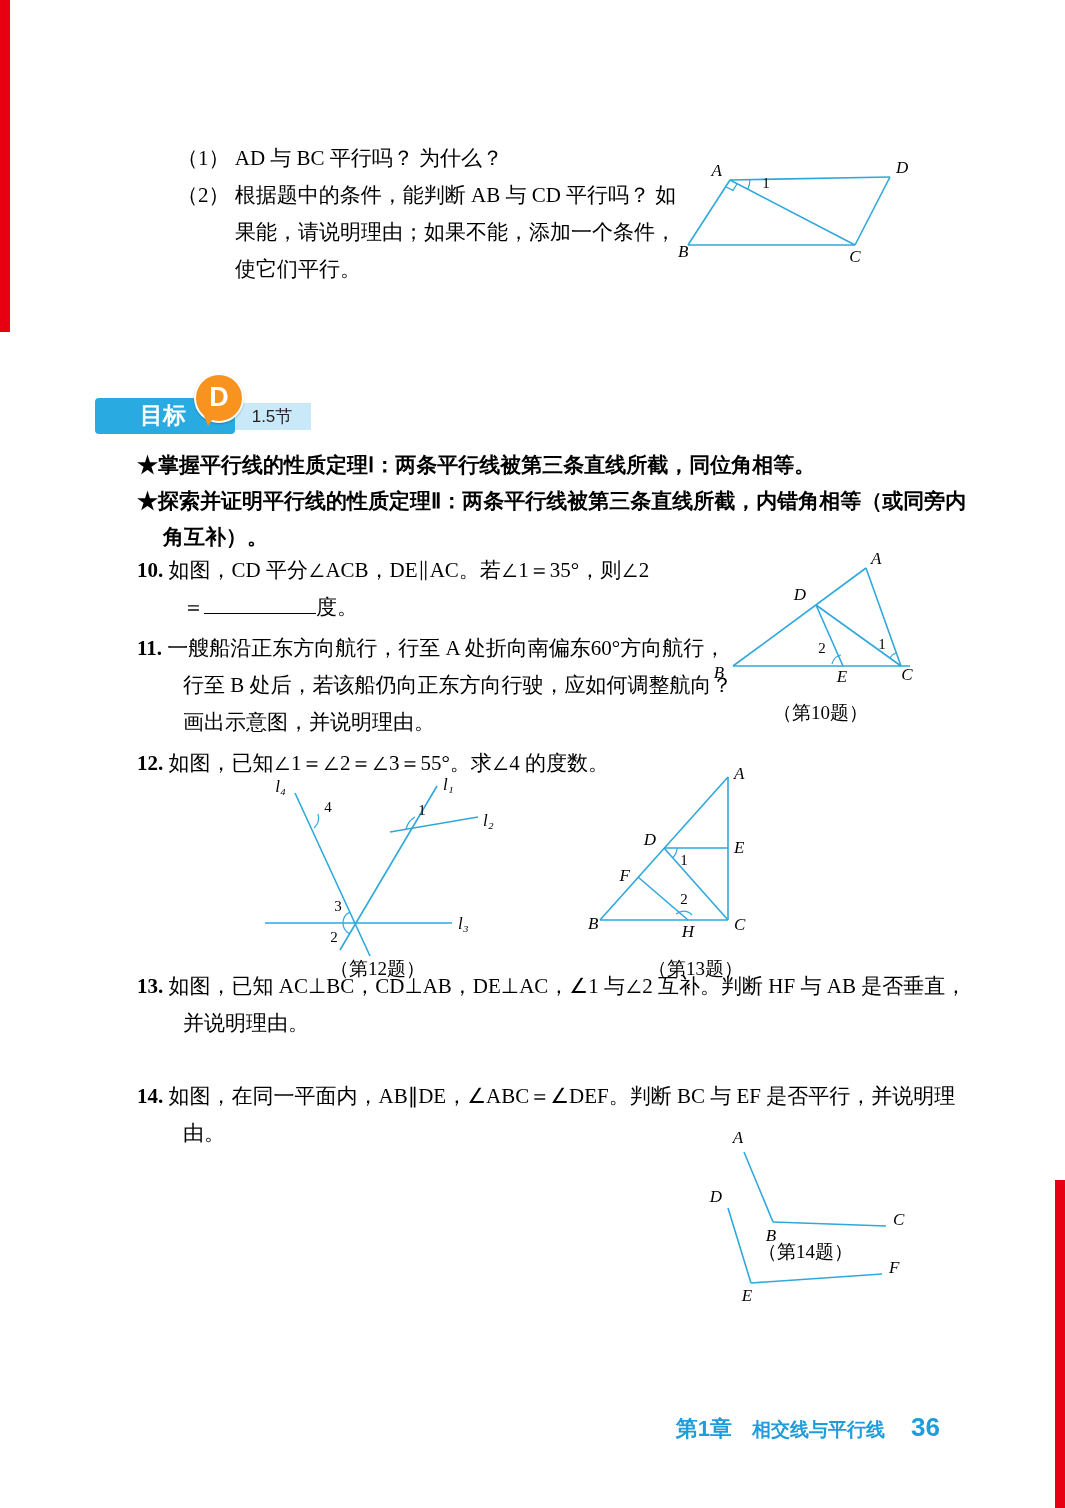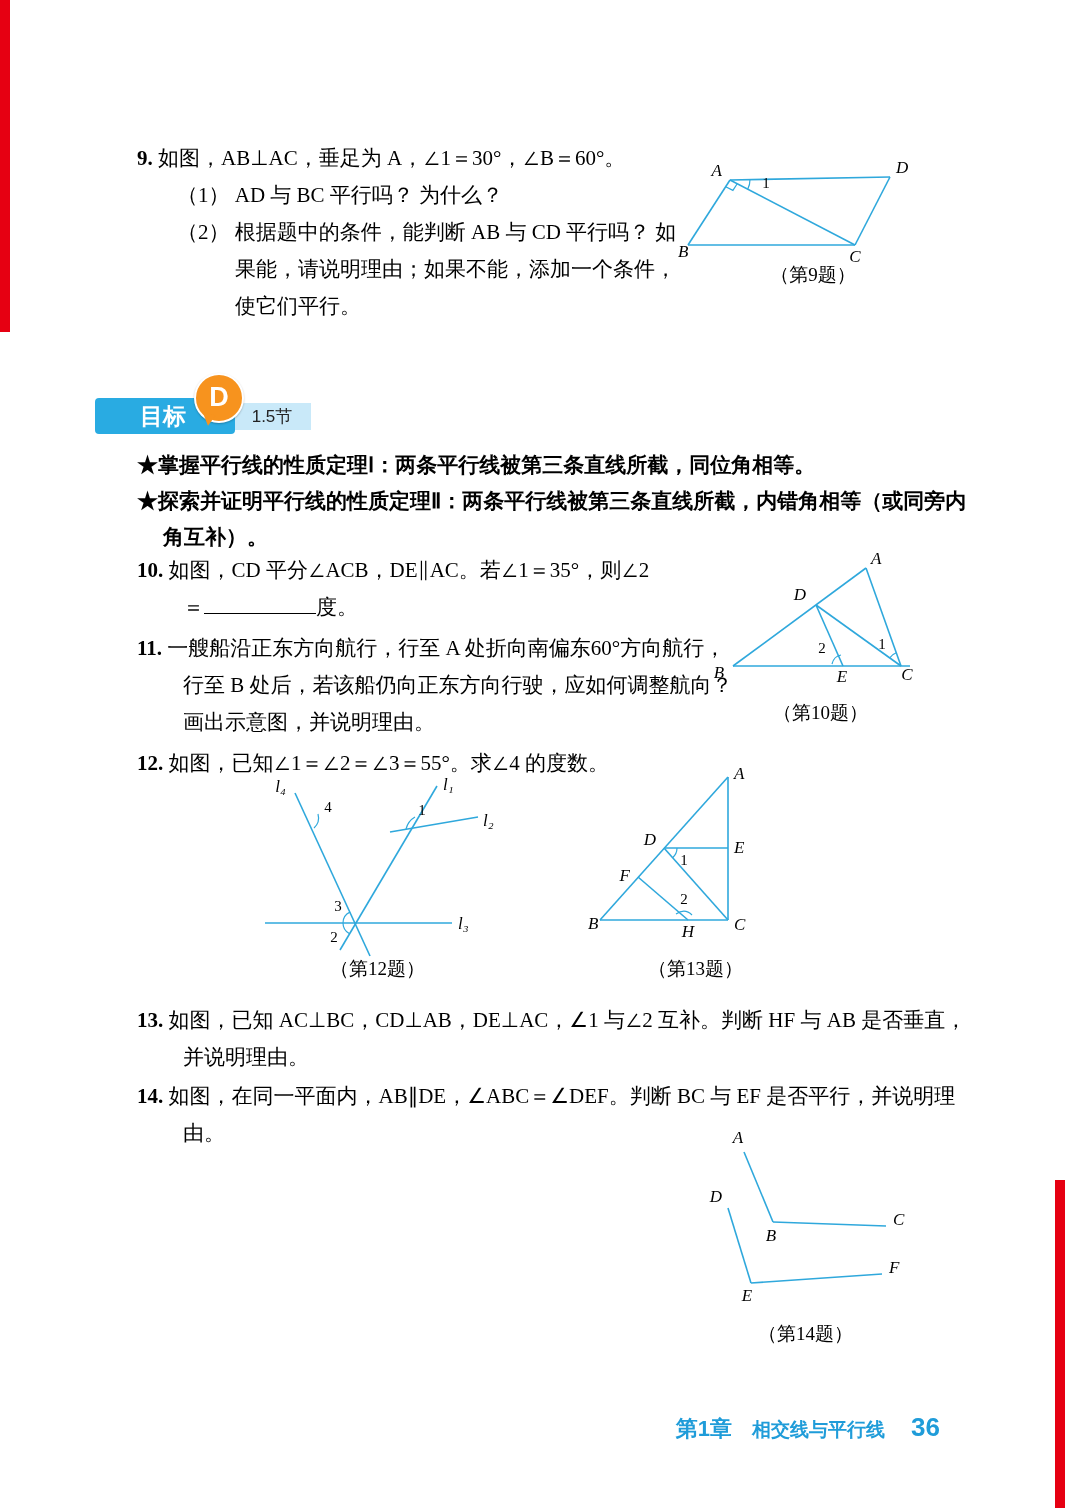--- a/index.html
+++ b/index.html
@@ -25,21 +25,21 @@
     font-size:21px;line-height:36px;
     padding-left:26px;text-indent:-26px;
   }
 
   .caption{position:absolute;font-size:19px;text-align:center;color:#000;}
 
   
   #goal-bar{
     position:absolute;left:95px;top:398px;width:140px;height:36px;
     background:#29abe2;border-radius:4px;color:#fff;
-    font-family:Liberation Sans, sans-serif;font-weight:700;font-size:23px;
+    font-family:Liberation Serif, serif;font-weight:700;font-size:23px;
     line-height:36px;padding-left:45px;box-sizing:border-box;
   }
   #goal-strip{
     position:absolute;left:233px;top:403px;width:78px;height:27px;
     background:#c9e9f9;color:#222;text-align:center;
     font-family:"Liberation Sans",sans-serif;font-size:17px;line-height:27px;
   }
   #goal-bubble{
     position:absolute;left:194px;top:373px;width:46px;height:46px;
     background:#f7931e;border:2px solid #fff;border-radius:50%;
@@ -69,42 +69,40 @@
 </style>
 </head>
 <body>
 
 <div id="page">
 
   <div id="redbar-left" class="redbar"></div>
   <div id="redbar-right" class="redbar"></div>
 
   <div class="prob" style="left:137px;top:140px;width:558px;">
-    <div class="hang40"><span class="pnum">9.</span> <span>如图，AB⊥AC，垂足为 A，∠1＝30°，∠B＝60°。</span></div>
     <div class="items">
       <div>（1） AD 与 BC 平行吗？ 为什么？</div>
       <div class="hang58">（2） 根据题中的条件，能判断 AB 与 CD 平行吗？ 如果能，请说明理由；如果不能，添加一个条件，使它们平行。</div>
     </div>
   </div>
 
   <svg style="left:678px;top:152px;" width="270" height="112" viewBox="0 0 270 112">
     <line class="dln" x1="52" y1="28" x2="212" y2="25"></line>
     <line class="dln" x1="10" y1="93" x2="177" y2="93"></line>
     <line class="dln" x1="52" y1="28" x2="10" y2="93"></line>
     <line class="dln" x1="212" y1="25" x2="177" y2="93"></line>
     <line class="dln" x1="52" y1="28" x2="177" y2="93"></line>
     <path class="darc" d="M47.7,34.7 L54.9,38.4 L59.2,31.7"></path>
     <path class="darc" d="M72,27.6 A20,20 0 0 1 69.7,37.2"></path>
     <text class="dlbl" x="44" y="24" text-anchor="end">A</text>
     <text class="dlbl" x="218" y="21">D</text>
     <text class="dlbl" x="0" y="105">B</text>
     <text class="dlbl" x="177" y="110" text-anchor="middle">C</text>
     <text class="dnum" x="88" y="36" text-anchor="middle">1</text>
   </svg>
-  <div class="caption" style="left:678px;top:262px;width:270px;">（第9题）</div>
 
   <div id="goal-strip">1.5节</div>
   <div id="goal-bar">目标</div>
   <div id="goal-bubble">D</div>
 
   <div class="star" style="top:447px;">★掌握平行线的性质定理Ⅰ：两条平行线被第三条直线所截，同位角相等。</div>
   <div class="star" style="top:483px;">★探索并证明平行线的性质定理Ⅱ：两条平行线被第三条直线所截，内错角相等（或同旁内角互补）。</div>
 
   <div class="prob" style="left:137px;top:552px;width:575px;">
     <div class="hang46"><span class="pnum">10.</span> <span>如图，CD 平分∠ACB，DE∥AC。若∠1＝35°，则∠2</span></div>
@@ -167,35 +165,35 @@
     <text class="dlbl" x="146" y="165">C</text>
     <text class="dlbl" x="68" y="80" text-anchor="end">D</text>
     <text class="dlbl" x="146" y="88">E</text>
     <text class="dlbl" x="42" y="116" text-anchor="end">F</text>
     <text class="dlbl" x="100" y="172" text-anchor="middle">H</text>
     <text class="dnum" x="96" y="100" text-anchor="middle">1</text>
     <text class="dnum" x="96" y="139" text-anchor="middle">2</text>
   </svg>
   <div class="caption" style="left:588px;top:956px;width:215px;">（第13题）</div>
 
-  <div class="prob hang46" style="left:137px;top:1002px;width:800px;"><span class="pnum">13.</span> <span>如图，已知 AC⊥BC，CD⊥AB，DE⊥AC，∠1 与∠2 互补。判断 HF 与 AB 是否垂直，并说明理由。</span></div>
+  <div class="prob hang46" style="left:137px;top:968px;width:800px;"><span class="pnum">13.</span> <span>如图，已知 AC⊥BC，CD⊥AB，DE⊥AC，∠1 与∠2 互补。判断 HF 与 AB 是否垂直，并说明理由。</span></div>
 
   <div class="prob hang46" style="left:137px;top:1078px;width:800px;"><span class="pnum">14.</span> <span>如图，在同一平面内，AB∥DE，∠ABC＝∠DEF。判断 BC 与 EF 是否平行，并说明理由。</span></div>
 
   <svg style="left:688px;top:1125px;" width="235" height="185" viewBox="0 0 235 185">
     <line class="dln" x1="56" y1="27" x2="85" y2="97"></line>
     <line class="dln" x1="85" y1="97" x2="198" y2="101"></line>
     <line class="dln" x1="40" y1="83" x2="63" y2="158"></line>
     <line class="dln" x1="63" y1="158" x2="194" y2="149"></line>
     <text class="dlbl" x="50" y="18" text-anchor="middle">A</text>
     <text class="dlbl" x="83" y="116" text-anchor="middle">B</text>
     <text class="dlbl" x="205" y="100">C</text>
     <text class="dlbl" x="34" y="77" text-anchor="end">D</text>
     <text class="dlbl" x="59" y="176" text-anchor="middle">E</text>
     <text class="dlbl" x="201" y="148">F</text>
   </svg>
-  <div class="caption" style="left:688px;top:1321px;width:235px;">（第14题）</div>
+  <div class="caption" style="left:688px;top:1239px;width:235px;">（第14题）</div>
 
   <div id="footer">
     <span class="chap">第1章</span><span class="ttl">相交线与平行线</span><span class="pg">36</span>
   </div>
 
 </div>
 
 </body></html>

